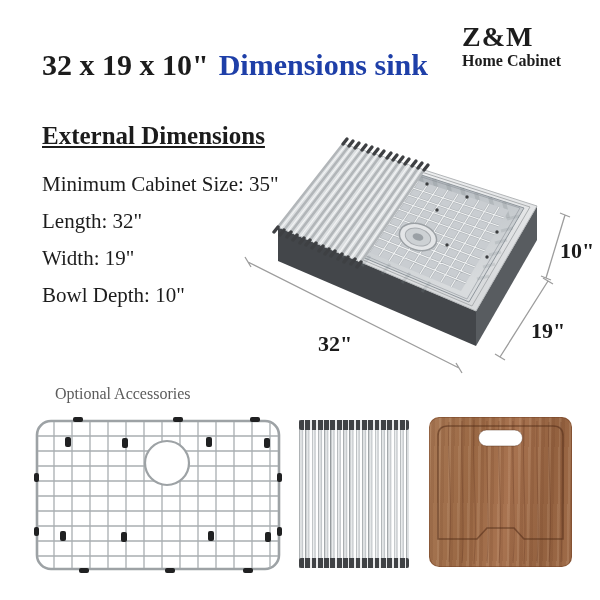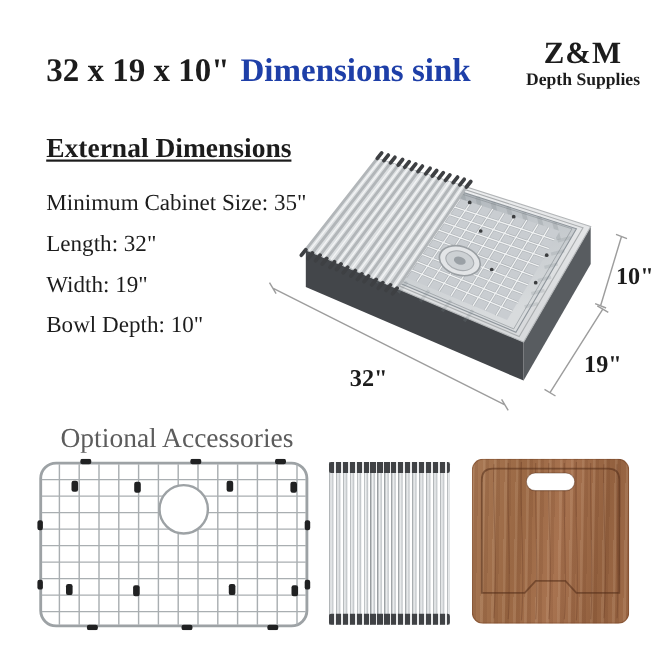--- a/index.html
+++ b/index.html
@@ -2,33 +2,33 @@
 <html><head>
 <meta charset="utf-8">
 <style>
   html,body{margin:0;padding:0;background:#fff;}
   .canvas{position:relative;width:600px;height:600px;background:#ffffff;overflow:hidden;
           font-family:"Liberation Serif",serif;}
   
   .title{position:absolute;left:42px;top:48px;font-weight:bold;font-size:30px;white-space:nowrap;}
   .t-black{color:#1c1c1c;}
   .t-blue{color:#1e3fa8;margin-left:10px;}
-  .brand{position:absolute;left:462px;top:34px;width:136px;text-align:center;color:#1c1c1c;}
+  .brand{position:absolute;left:462px;top:22px;width:136px;color:#1c1c1c;}
   .brand-name{font-size:28px;font-weight:bold;letter-spacing:1px;line-height:30px;}
   .brand-tag{font-size:16px;font-weight:600;line-height:17px;}
   
   .specs{position:absolute;left:42px;top:122px;color:#1c1c1c;}
   .specs-heading{margin:0;font-size:25px;font-weight:bold;text-decoration:underline;}
   .spec-line{font-size:21px;line-height:24px;margin-top:13px;}
   .spec-line.first{margin-top:22px;}
   
   .sink-svg{position:absolute;left:230px;top:105px;width:370px;height:275px;}
   .dim-label{font-family:"Liberation Serif",serif;font-size:22px;font-weight:bold;fill:#1b1b1b;}
   
-  .acc-heading{position:absolute;left:55px;top:385px;font-size:25px;color:#5c5c5c;}
+  .acc-heading{position:absolute;left:55px;top:385px;font-size:16px;color:#5c5c5c;}
   .grid-svg{position:absolute;left:33px;top:417px;width:250px;height:156px;}
   .mat{position:absolute;left:299px;top:420px;width:110px;height:148px;}
   .mat-rods{position:absolute;left:0;top:0;right:0;bottom:0;
     background:repeating-linear-gradient(90deg,#969b9e 0px,#eef0f1 1.8px,#c3c7ca 3.6px,#ffffff 4.7px,#ffffff 6.3px);}
   .mat-cap{position:absolute;left:0;width:110px;height:10px;border-radius:2px;
     background:repeating-linear-gradient(90deg,#404245 0px,#404245 4.7px,#e8e9ea 4.7px,#e8e9ea 6.3px);}
   .mat-cap.top{top:0;}
   .mat-cap.bottom{bottom:0;}
   .board{position:absolute;left:429px;top:417px;width:143px;height:150px;border-radius:10px;
     background:
@@ -41,21 +41,21 @@
 </head>
 <body>
 
 <div class="canvas">
 
   <div class="title">
     <span class="t-black">32 x 19 x 10"</span><span class="t-blue">Dimensions sink</span>
   </div>
   <div class="brand">
     <div class="brand-name">Z&amp;M</div>
-    <div class="brand-tag">Depth Supplies</div>
+    <div class="brand-tag">Home Cabinet</div>
   </div>
 
   <div class="specs">
     <h2 class="specs-heading">External Dimensions</h2>
     <div class="spec-line first">Minimum Cabinet Size: 35"</div>
     <div class="spec-line">Length: 32"</div>
     <div class="spec-line">Width: 19"</div>
     <div class="spec-line">Bowl Depth: 10"</div>
   </div>
 

